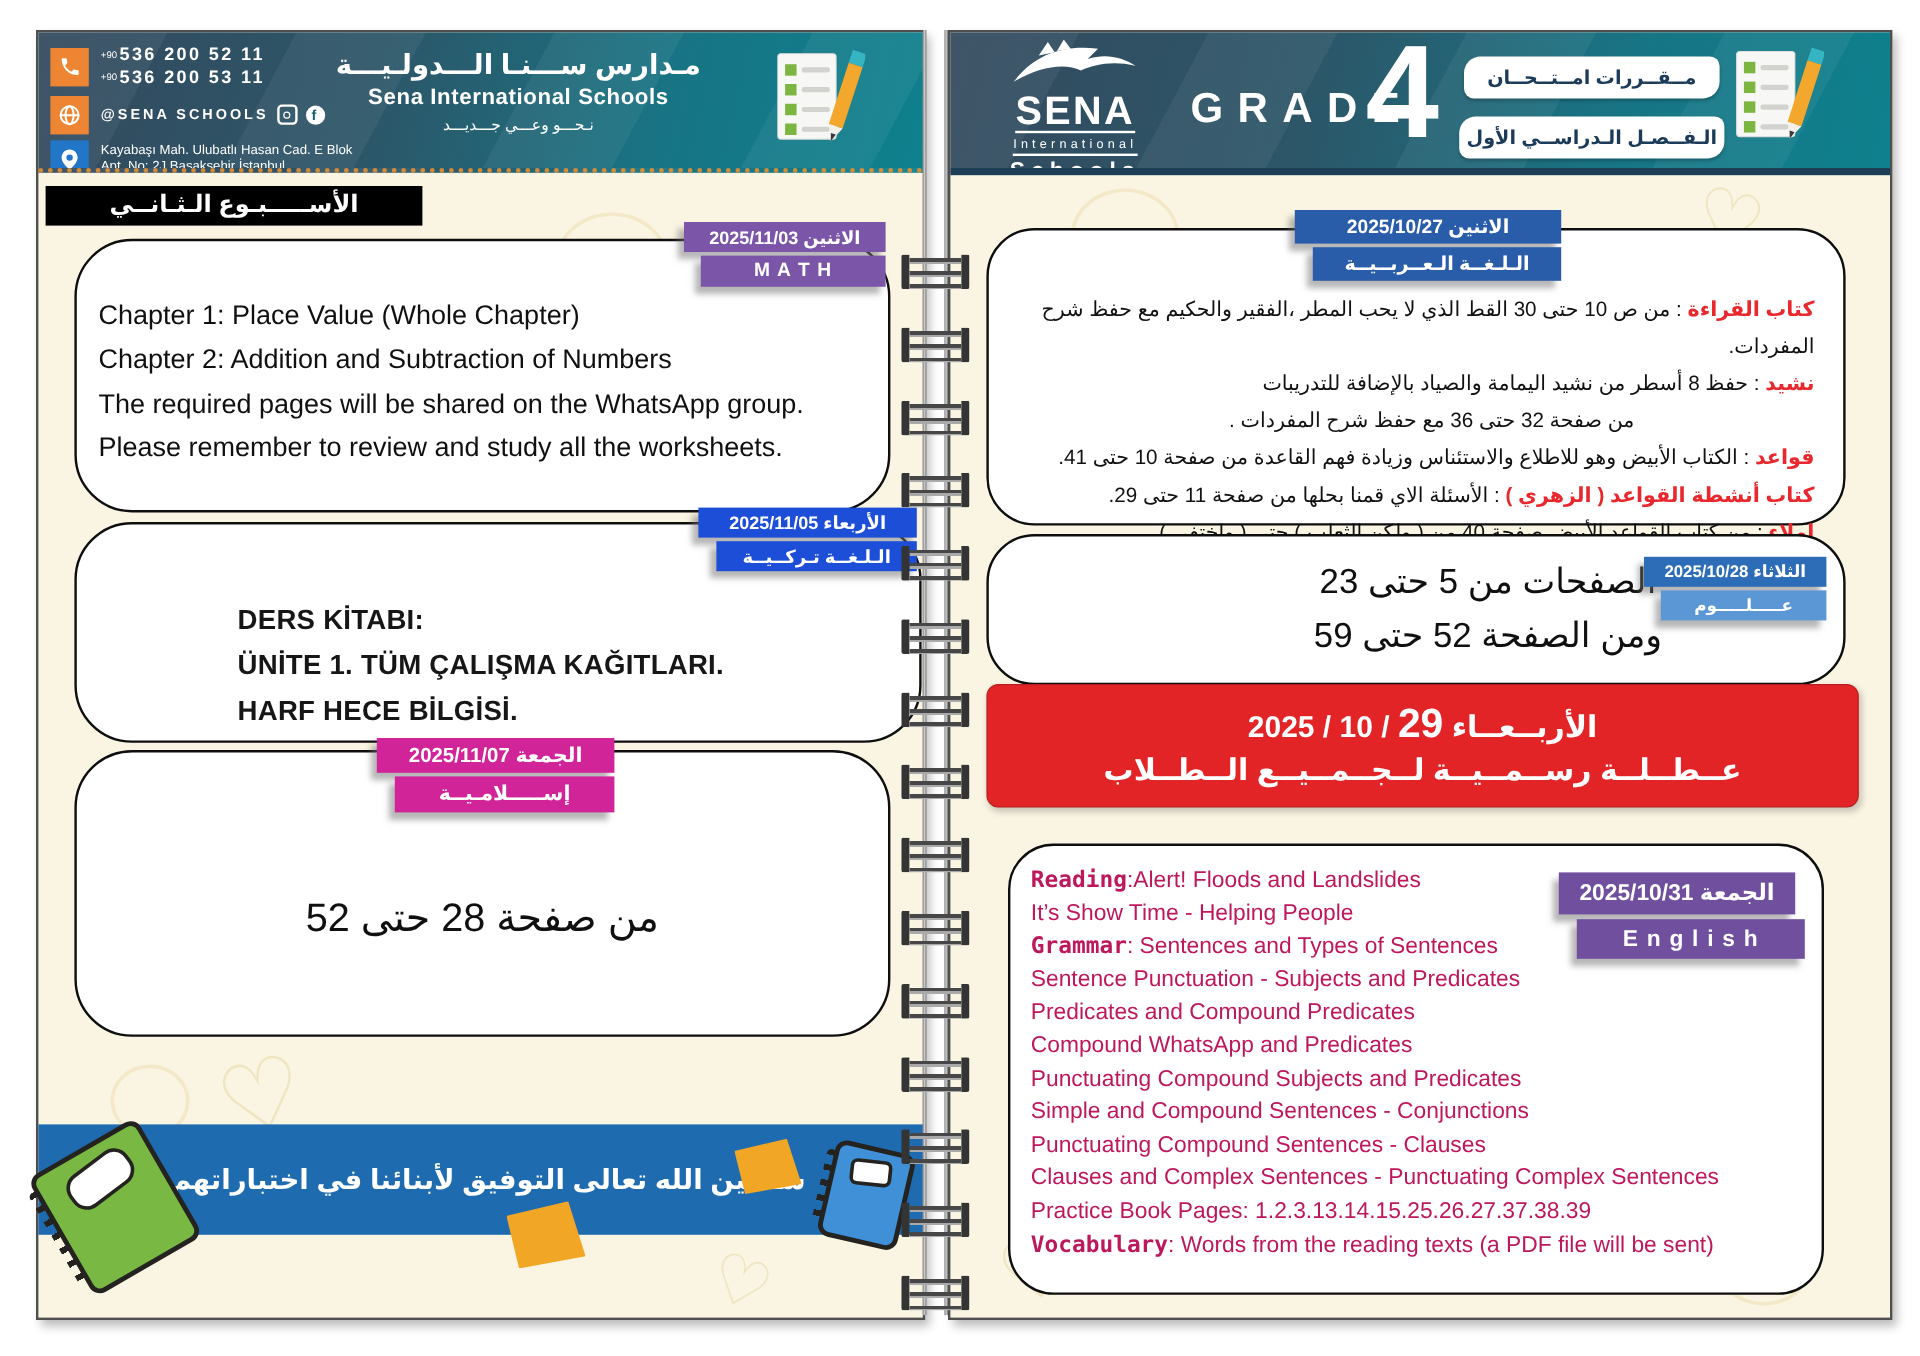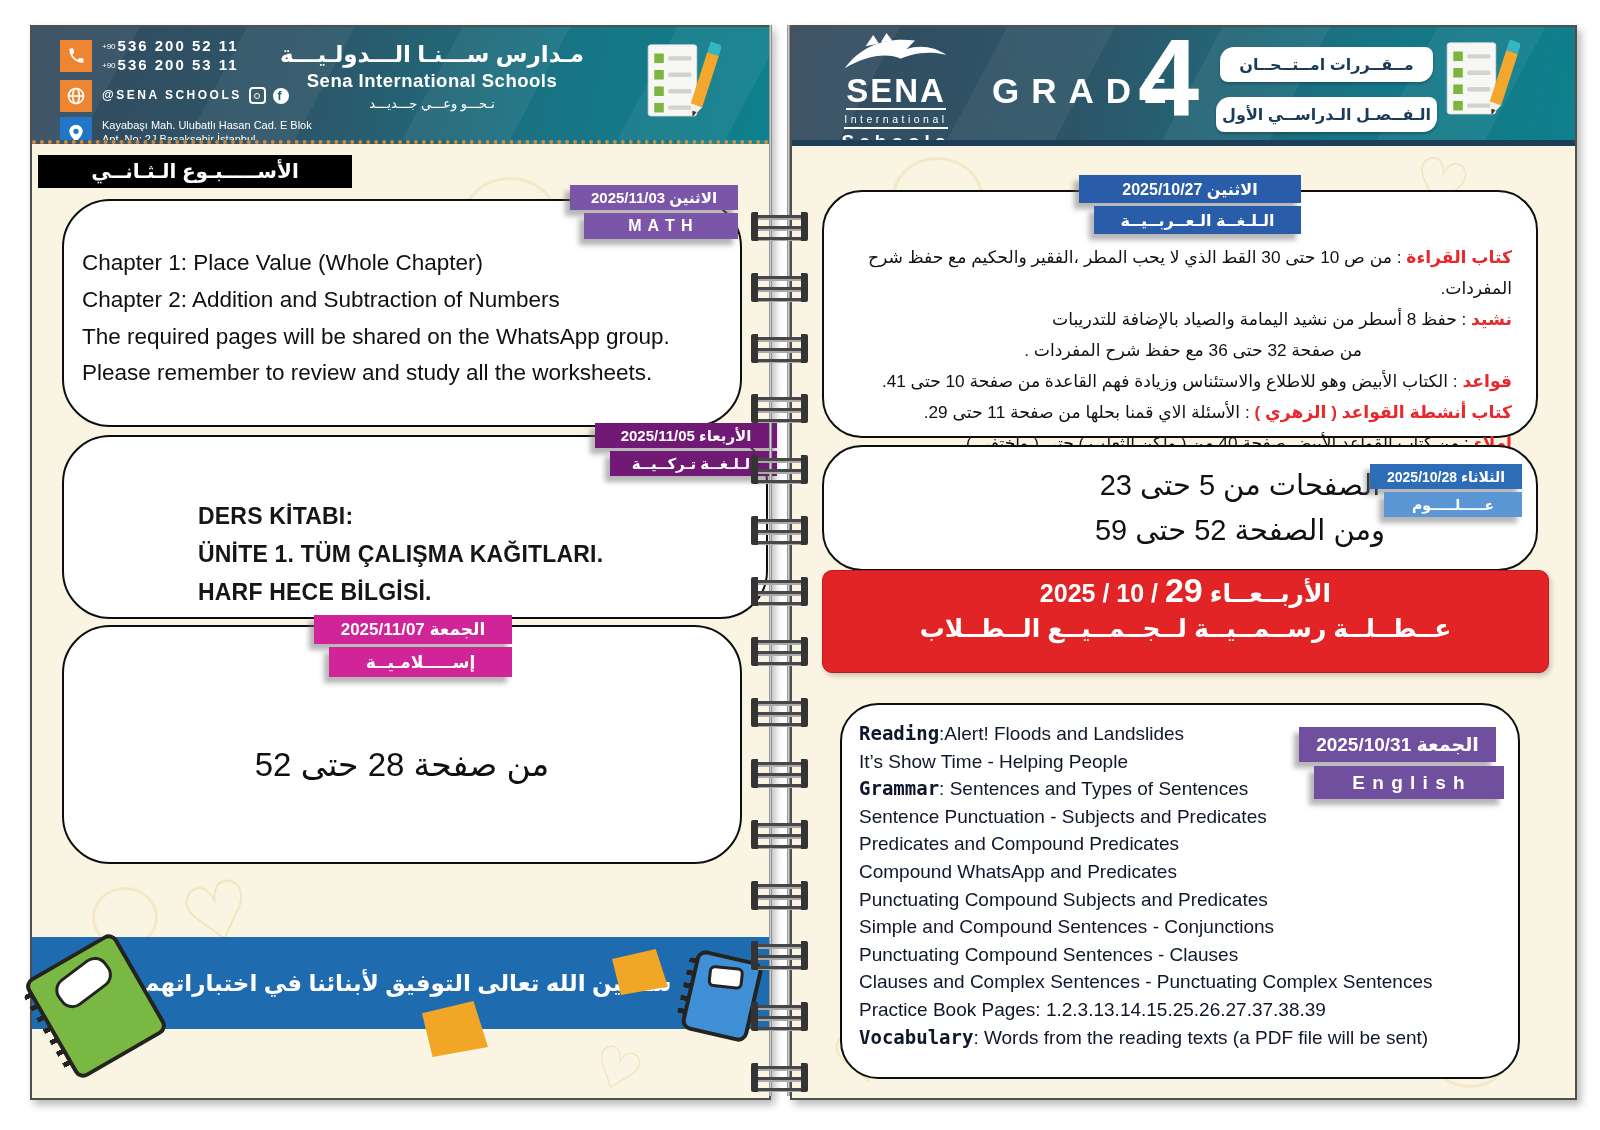--- a/index.html
+++ b/index.html
@@ -22,21 +22,21 @@
   .hdr{
     position:absolute;left:0;top:0;right:0;height:113px;overflow:hidden;
     background:
       repeating-linear-gradient(118deg, rgba(255,255,255,.055) 0 95px, rgba(255,255,255,0) 95px 190px),
       linear-gradient(103deg,#344a5e 0%,#2c5668 38%,#177585 72%,#0e808d 100%);
   }
   #left-page .hdr{border-bottom:4px dotted rgba(236,146,48,.85);}
   #right-page .hdr{border-bottom:6px solid #1d3e57;}
 
   
-  .contact{position:absolute;left:28px;top:10px;}
+  .contact{position:absolute;left:10px;top:10px;}
   .contact-row{display:flex;align-items:center;margin-bottom:5px;}
   .csq{width:32px;height:32px;display:flex;align-items:center;justify-content:center;flex:none;}
   .csq.orange{background:#ee8533;}
   .csq.blue{background:#2176c7;}
   .ctxt{color:#fff;margin-left:10px;line-height:1.25;}
   .phone-line{font-size:15px;font-weight:bold;letter-spacing:2px;white-space:nowrap;}
   .phone-prefix{font-size:8px;letter-spacing:0;vertical-align:2px;margin-right:2px;font-weight:normal;}
   .social-line{font-size:12px;font-weight:bold;letter-spacing:2.5px;display:flex;align-items:center;gap:7px;}
   .soc-ig{width:13px;height:13px;border:2px solid #fff;border-radius:4px;position:relative;}
   .soc-ig::after{content:"";position:absolute;left:3.5px;top:3.5px;width:6px;height:6px;border:1.6px solid #fff;border-radius:50%;box-sizing:border-box;}
@@ -84,21 +84,21 @@
     position:absolute;left:6px;top:128px;width:314px;height:33px;background:#000000;color:#fff;
     font-size:20px;font-weight:bold;text-align:center;line-height:33px;direction:rtl;
   }
   .card{position:absolute;background:#fff;border:2.5px solid #0e0e0e;}
   .tag{
     position:absolute;color:#fff;font-weight:bold;text-align:center;direction:rtl;
     display:flex;align-items:center;justify-content:center;z-index:3;
     box-shadow:-5px 6px 5px rgba(110,110,110,.5);
   }
   .purple{background:#7a55a8;} .purple2{background:#6f4f9e;}
-  .ltblue{background:#701a75;margin-left:13px;} .dkblue{background:#2a5da9;}
+  .ltblue{background:#1d4ed8;} .dkblue{background:#2a5da9;}
   .sciblue{background:#2d6cb7;} .sciblue2{background:#5a97d4;}
   .magenta{background:#d02498;}
 
   
   #math-card{left:30px;top:172px;width:676px;height:224px;border-radius:48px;}
   #math-date{left:538px;top:158px;width:168px;height:25px;font-size:15px;}
   #math-subj{left:552px;top:186px;width:154px;height:26px;font-size:16px;letter-spacing:1px;direction:ltr;}
   .math-body{padding:44px 14px 0 18px;font-size:22.5px;line-height:36.8px;color:#101010;}
 
   #turk-card{left:30px;top:408px;width:702px;height:180px;border-radius:48px;}
@@ -136,28 +136,28 @@
 
   #sci-card{left:30px;top:418px;width:712px;height:122px;border-radius:40px;}
   #sci-date{left:578px;top:437px;width:152px;height:25px;font-size:14px;}
   #sci-subj{left:592px;top:465px;width:138px;height:25px;font-size:14px;}
   .sci-body{direction:rtl;text-align:center;padding:16px 0 0 120px;font-size:29px;line-height:45px;color:#101010;}
 
   #holiday-banner{
     position:absolute;left:30px;top:543px;width:725px;height:101px;background:#e32427;border-radius:10px;
     border:1px solid #b71d20;color:#fff;text-align:center;z-index:2;box-shadow:2px 3px 5px rgba(0,0,0,.2);
   }
-  .hol-line1{font-size:25px;font-weight:bold;direction:ltr;}
+  .hol-line1{margin-top:13px;font-size:25px;font-weight:bold;direction:ltr;}
   .hol-line1 .big{font-size:34px;letter-spacing:4px;}
   .hol-line2{margin-top:4px;font-size:25px;font-weight:bold;direction:rtl;}
 
   #en-card{left:48px;top:676px;width:676px;height:372px;border-radius:38px;}
   #en-date{left:507px;top:700px;width:197px;height:35px;font-size:19px;}
   #en-subj{left:522px;top:739px;width:190px;height:33px;font-size:19px;letter-spacing:1px;direction:ltr;}
-  .en-body{padding:15px 0 0 17px;font-size:19px;line-height:26.6px;color:#0f172a;}
+  .en-body{padding:15px 0 0 17px;font-size:19px;line-height:26.6px;color:#be185d;}
   .en-line .kw{font-family:"DejaVu Sans Mono",monospace;font-weight:bold;}
 </style>
 </head>
 <body>
 
 <div class="page" id="left-page">
   <div class="doodle" style="left:430px;top:150px;width:90px;height:80px;"></div>
   <div class="doodle-glyph" style="left:150px;top:840px;font-size:80px;transform:rotate(-15deg);">♡</div>
   <div class="doodle-glyph" style="left:560px;top:1010px;font-size:56px;transform:rotate(20deg);">♡</div>
   <div class="doodle" style="left:60px;top:860px;width:60px;height:55px;"></div>

